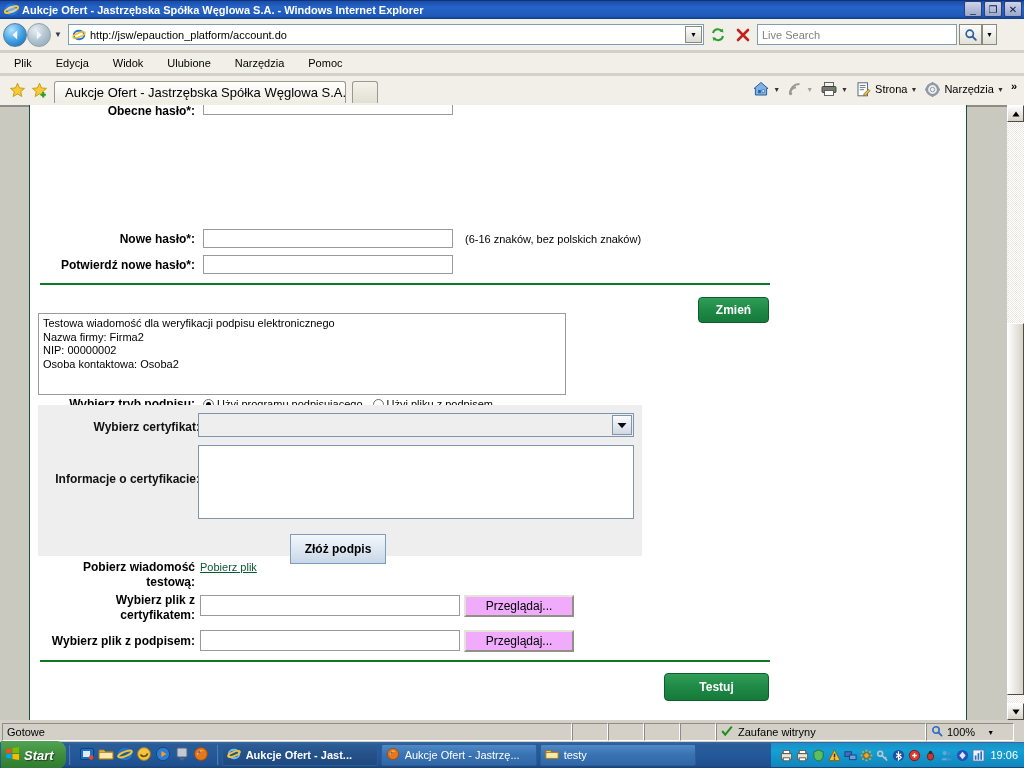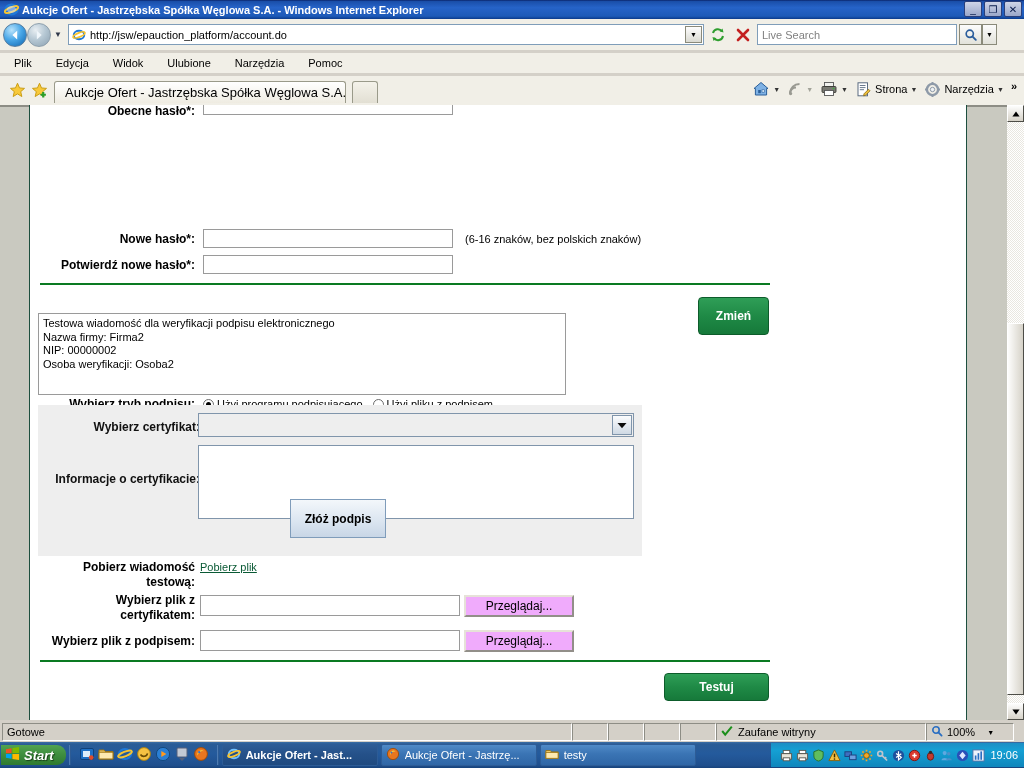--- a/index.html
+++ b/index.html
@@ -212,21 +212,21 @@
   }
   .sb-cell.inset { border: 1px solid #8d8d85; border-right-color:#fff; border-bottom-color:#fff;}
 
   
   .taskbar {
     position:absolute; left:0; top:742px; width:1024px; height:26px;
     background: linear-gradient(to bottom, #3b6ea5 0%, #2a5c96 8%, #245a9c 45%, #1f4f8d 90%, #17427a 100%);
     display:flex; align-items:center;
   }
   .startbtn {
-    height: 20px; margin: 1px 0 1px 1px; padding: 0 12px 0 4px;
+    height: 28px; margin: 1px 0 1px 1px; padding: 0 12px 0 4px;
     background: linear-gradient(to bottom,#51a351 0%, #3f8f3f 45%, #2f7a2f 100%);
     border-top-right-radius: 9px; border-bottom-right-radius: 9px;
     display:flex; align-items:center; gap:4px;
     color:#fff; font-weight:bold; font-size: 13px;
     font-style: italic;
     text-shadow: 1px 1px 1px #184018;
   }
   .qlaunch { display:flex; align-items:center; gap:3px; padding: 0 5px; height: 22px; }
   .tbsep { width: 2px; height: 20px; background: linear-gradient(to right,#5d8bc0,#1d4b85); margin:0 3px; }
   .taskitem {
@@ -418,21 +418,21 @@
       <div class="hint" style="margin-left:12px; white-space:nowrap;">(6-16 znaków, bez polskich znaków)</div>
     </div>
 
     <div class="frow" style="left:40px; top:150px; width:420px;">
       <div class="flabel" style="width:155px;">Potwierdź nowe hasło*:</div>
       <div class="finput" style="width:250px; margin-left:8px;"></div>
     </div>
 
     <div class="greenline" style="left:40px; top:178px; width:730px;"></div>
 
-    <div class="btn-green" style="left:698px; top:192px; width:71px; height:38px;">Zmień</div>
+    <div class="btn-green" style="left:698px; top:192px; width:71px; height:26px;">Zmień</div>
 
     <div class="h2sect" style="left:39px; top:228px;">Podpis elektroniczny</div>
 
     <div class="h3sect" style="left:39px; top:268px;">Test podpisu elektronicznego</div>
 
     <div class="frow" style="left:40px; top:292px;">
       <div class="flabel" style="width:155px;">Wybierz tryb podpisu:</div>
       <div style="margin-left:8px; display:flex; align-items:center;">
         <label style="display:flex;align-items:center;">
           <span class="radio-outer">
@@ -444,41 +444,41 @@
           <span class="radio-outer"></span>
           <span class="radio-label">Użyj pliku z podpisem</span>
         </label>
       </div>
     </div>
 
     <div class="msgbox" style="left:38px; top:208px; width:528px; height:82px;">
       <div>Testowa wiadomość dla weryfikacji podpisu elektronicznego</div>
       <div>Nazwa firmy: Firma2</div>
       <div>NIP: 00000002</div>
-      <div>Osoba weryfikacji: Osoba2</div>
+      <div>Osoba kontaktowa: Osoba2</div>
     </div>
 
     <div class="grayPanel" style="left:38px; top:300px; width:604px; height:151px;"></div>
 
     <div style="position:absolute; left:48px; top:315px; width:152px; text-align:right; font-size:12px; font-weight:bold; color:#111;">Wybierz certyfikat:</div>
     <div class="combo" style="left:198px; top:308px; width:436px; height:24px;">
       <span style="padding-left:5px; font-size:11px;"></span>
       <span class="combo-arrow">
         <svg width="10" height="7" viewBox="0 0 10 7">
             <path d="M0.5 1 L9.5 1 L5 6.2 Z" fill="#0b0b0b"></path>
           </svg>
       </span>
     </div>
 
     <div style="position:absolute; left:48px; top:367px; width:152px; text-align:right; font-size:12px; font-weight:bold; color:#111;">Informacje o certyfikacie:</div>
     <div class="certinfo" style="left:198px; top:340px; width:436px; height:74px;">
       <span style="display:block;padding:3px;font-size:11px;"></span>
     </div>
 
-    <div class="btn-java" style="left:290px; top:394px; width:96px; height:39px;">Złóż podpis</div>
+    <div class="btn-java" style="left:290px; top:429px; width:96px; height:30px;">Złóż podpis</div>
 
     <div style="position:absolute; left:40px; top:455px; width:155px; text-align:right; font-size:12px; font-weight:bold; color:#000; line-height:15px;">
       <div>Pobierz wiadomość</div>
       <div>testową:</div>
     </div>
     <a class="link" href="#" style="position:absolute; left:200px; top:456px;">Pobierz plik</a>
 
     <div style="position:absolute; left:40px; top:488px; width:155px; text-align:right; font-size:12px; font-weight:bold; color:#000; line-height:15px;">
       <div>Wybierz plik z</div>
       <div>certyfikatem:</div>

